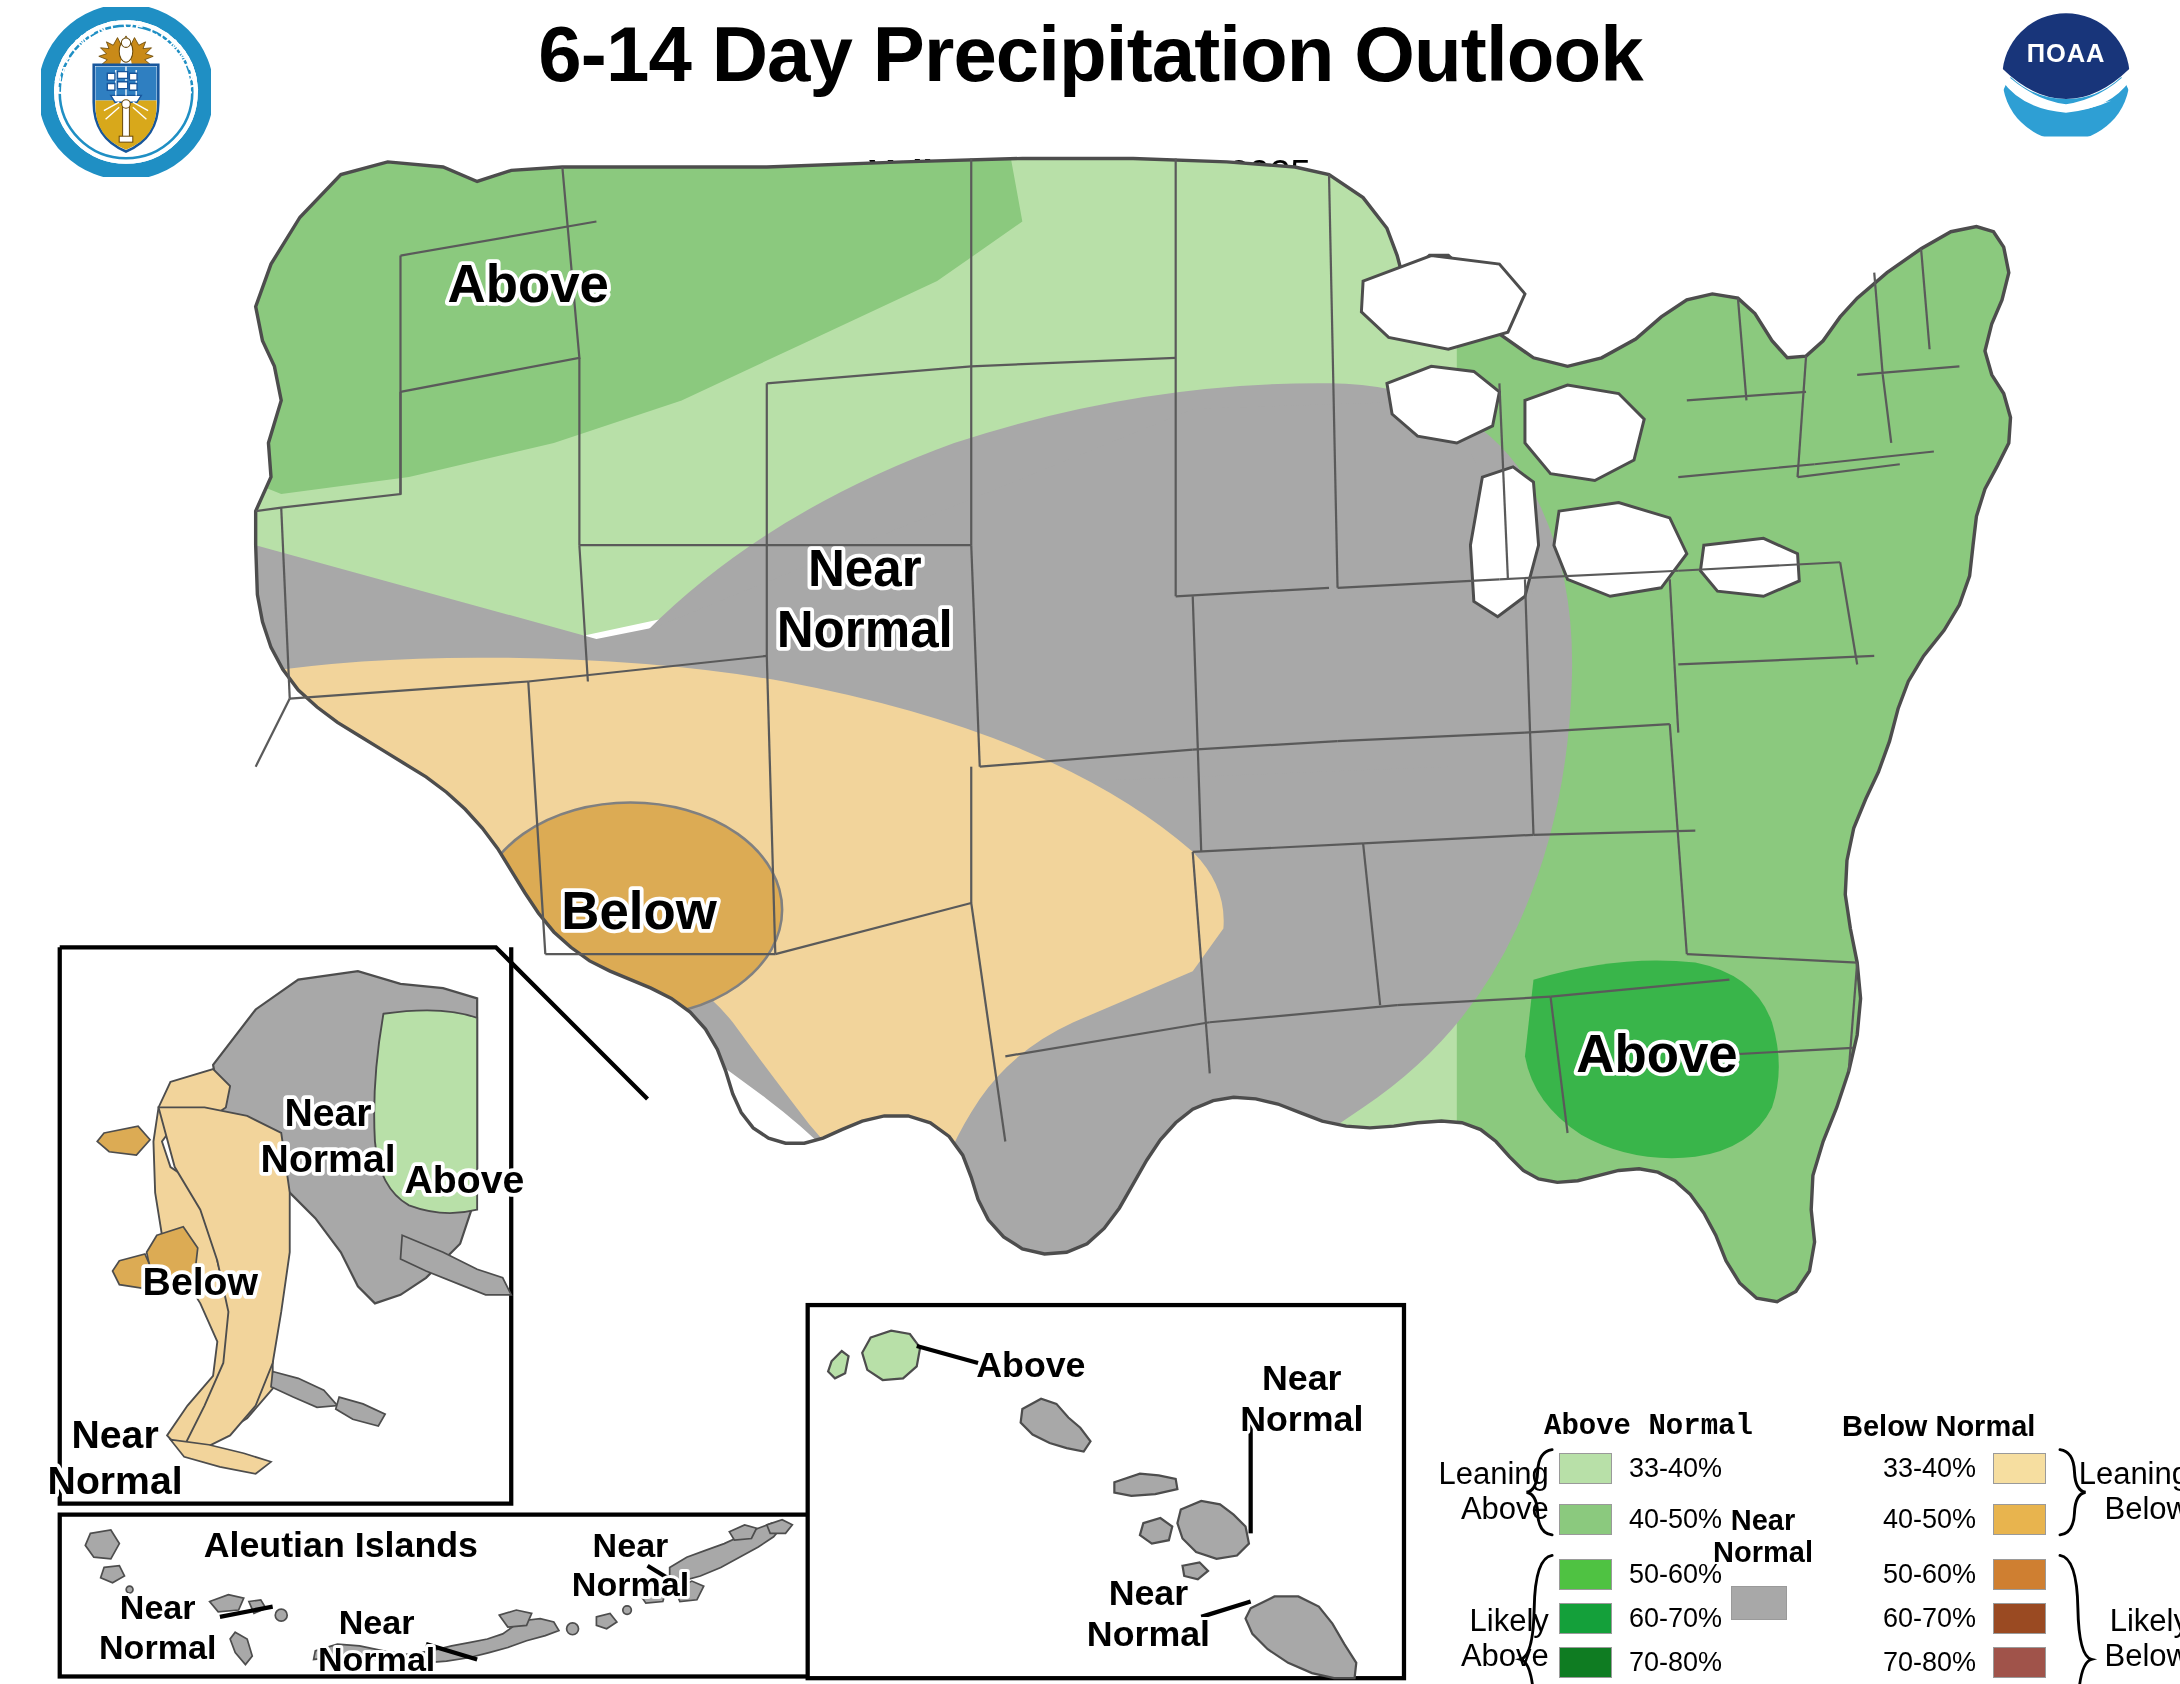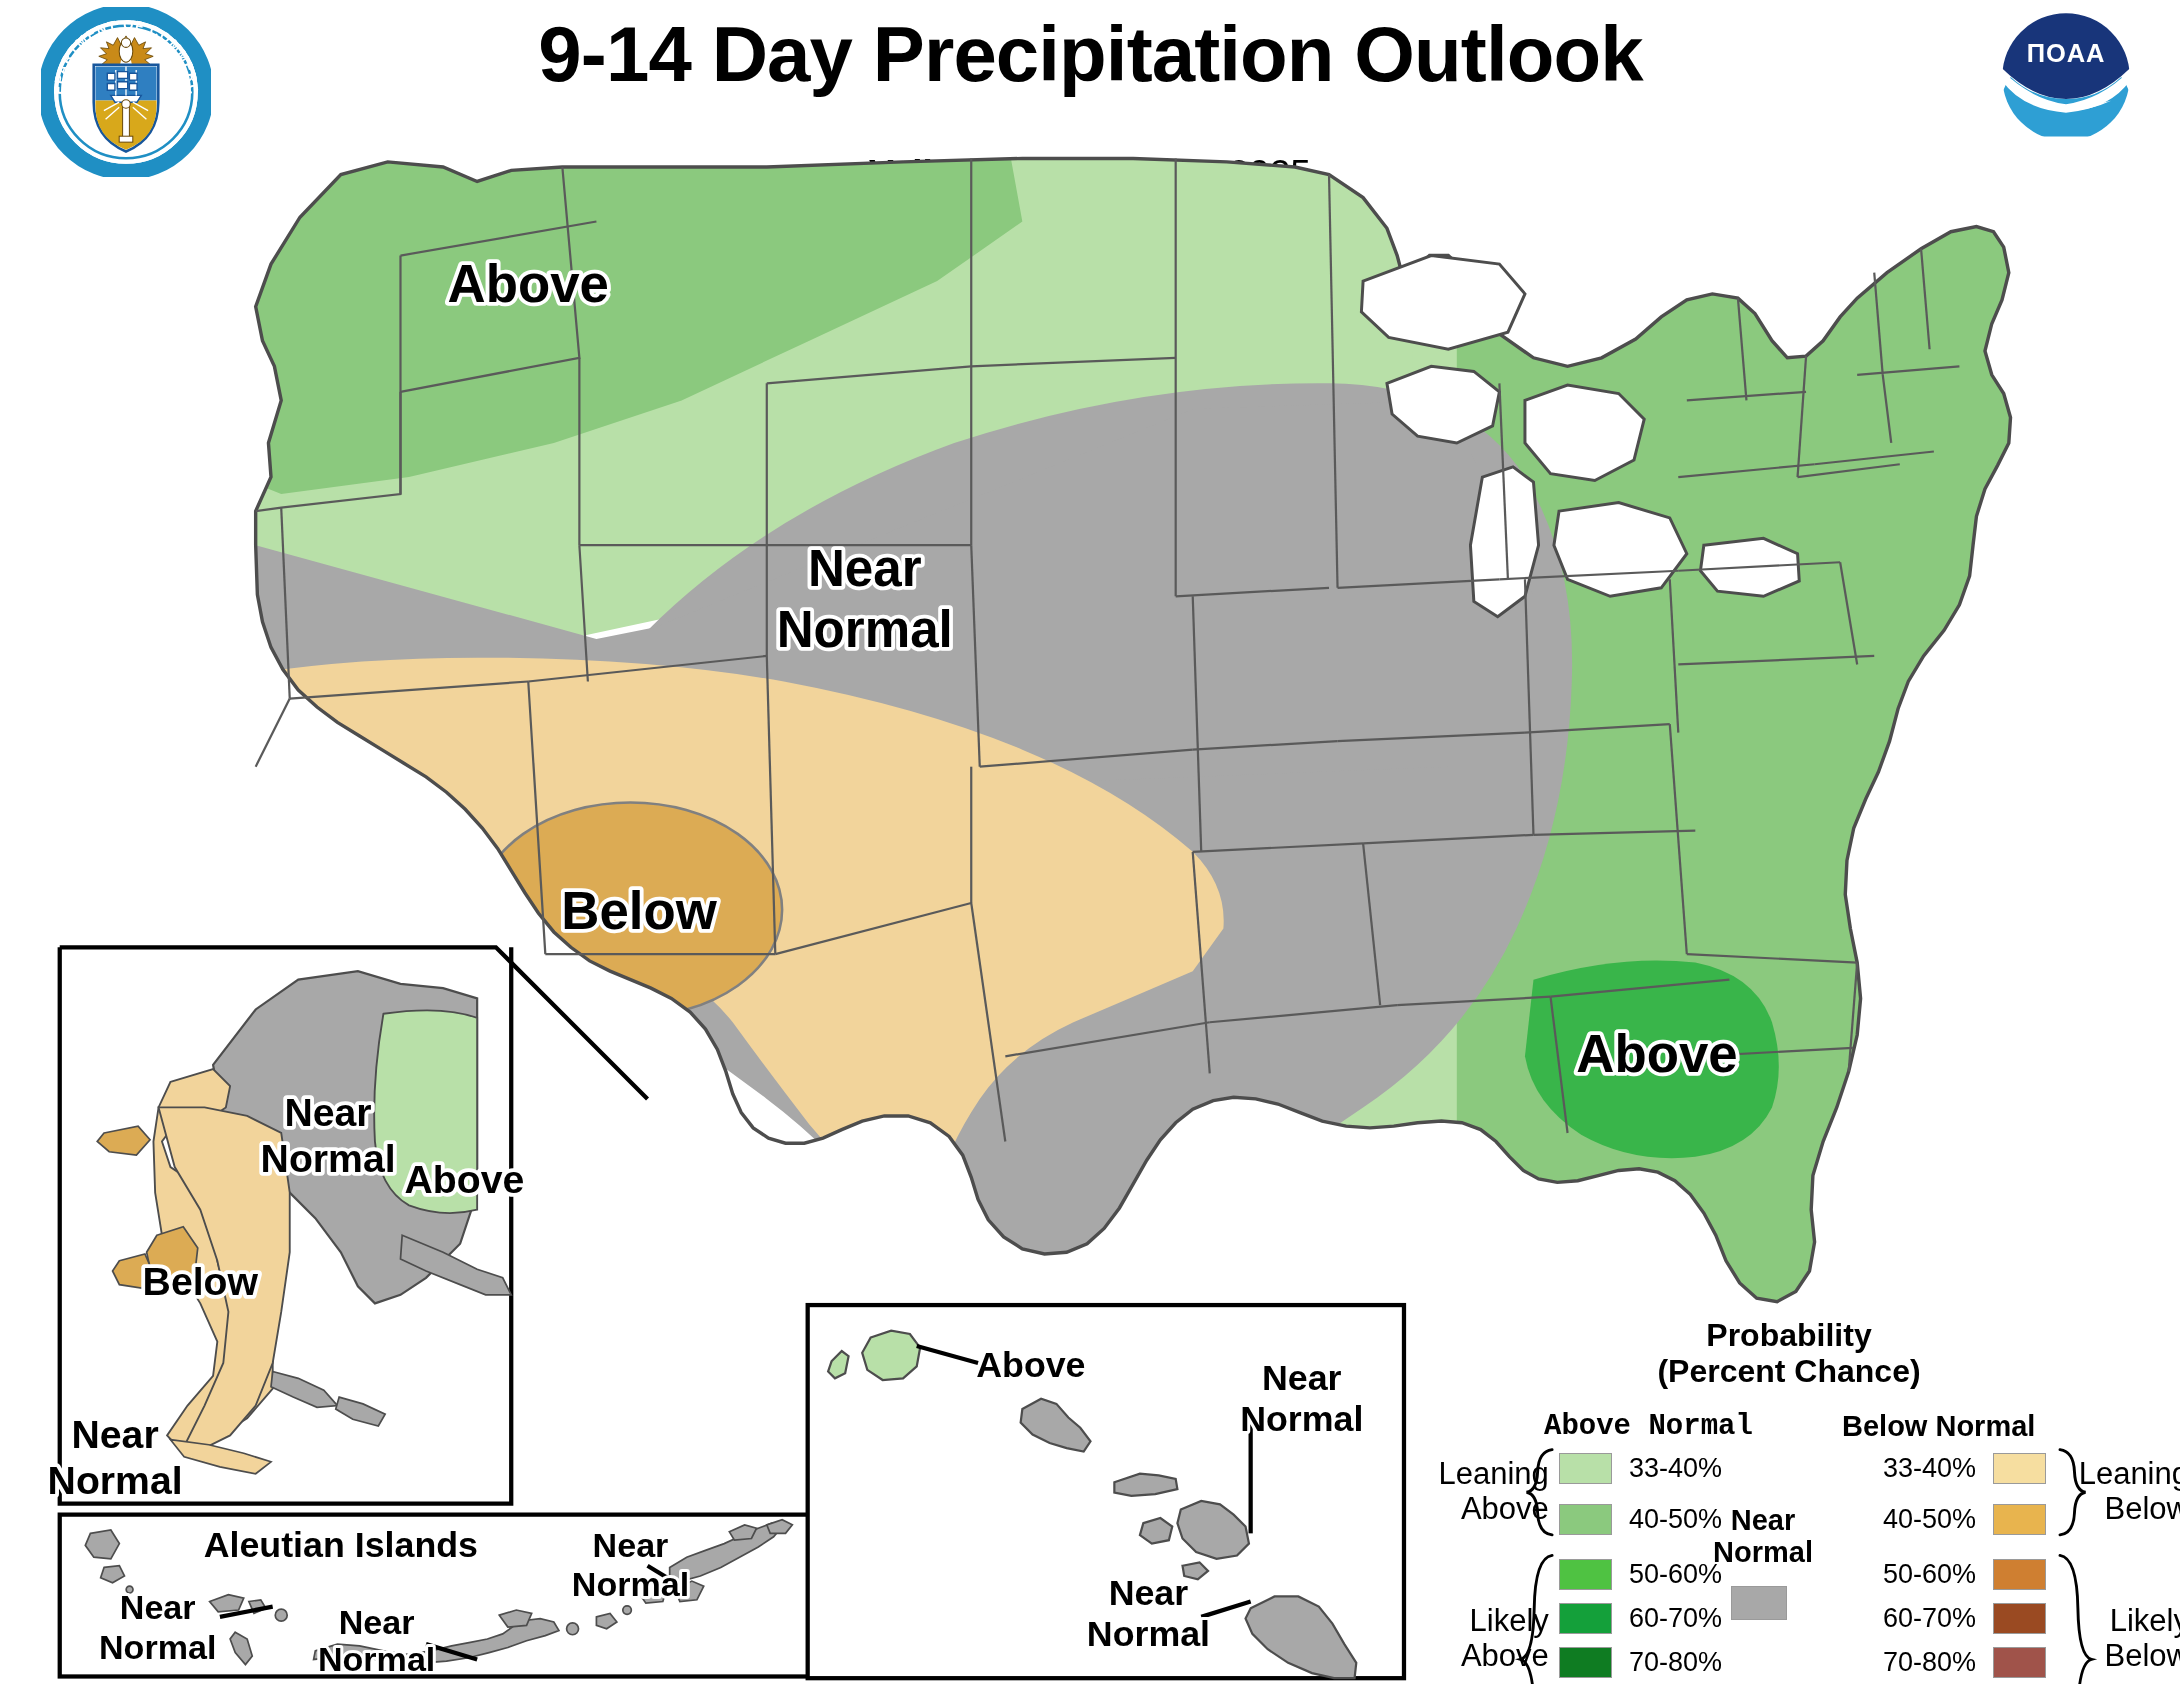--- a/index.html
+++ b/index.html
@@ -78,21 +78,21 @@
     font-size:29px;font-weight:bold;line-height:1.12;
   }
   #nn-swatch{
     position:absolute;left:334px;top:278px;width:56px;height:34px;
     border:1.7px solid #9a9a9a;box-sizing:border-box;background:#a8a8a8;
   }
 </style>
 </head>
 <body>
 
-<div id="page-title">9-14 Day Precipitation Outlook</div>
+<div id="page-title">6-14 Day Precipitation Outlook</div>
 
 <div id="doc-seal">
   <svg viewBox="0 0 200 200" width="170" height="170">
     <circle cx="100" cy="100" r="96" fill="#ffffff"></circle>
     <circle cx="100" cy="100" r="94" fill="none" stroke="#1f8fc4" stroke-width="19"></circle>
     <circle cx="100" cy="100" r="83" fill="none" stroke="#ffffff" stroke-width="3"></circle>
     <circle cx="100" cy="100" r="78" fill="#ffffff" stroke="#1f8fc4" stroke-width="3"></circle>
     <path id="seal-top" d="M 26 100 A 74 74 0 0 1 174 100" fill="none"></path>
     <path id="seal-bot" d="M 30 100 A 70 70 0 0 0 170 100" fill="none"></path>
     <text font-size="15.5" font-weight="bold" fill="#ffffff" letter-spacing="1.6" font-family="Liberation Sans, sans-serif">
@@ -477,24 +477,20 @@
     <text class="maplabel sm" x="1210" y="1616" font-size="42" text-anchor="middle">Above</text>
     <text class="maplabel sm" x="1528" y="1632" font-size="42" text-anchor="middle">Near</text>
     <text class="maplabel sm" x="1528" y="1680" font-size="42" text-anchor="middle">Normal</text>
     <text class="maplabel sm" x="1348" y="1884" font-size="42" text-anchor="middle">Near</text>
     <text class="maplabel sm" x="1348" y="1932" font-size="42" text-anchor="middle">Normal</text>
   </g>
 </svg>
 </div>
 
 <div id="legend">
-  <div id="legend-title">
-    <div>Probability</div>
-    <div>(Percent Chance)</div>
-  </div>
 
   <div class="col-head" id="head-above">Above Normal</div>
   <div class="col-head" id="head-below">Below Normal</div>
 
   <div id="nn-label" style="top: 201px;">
     <div>Near</div>
     <div>Normal</div>
   </div>
   <div id="nn-swatch" style="background: rgb(168, 168, 168); top: 283px;"></div>
 

